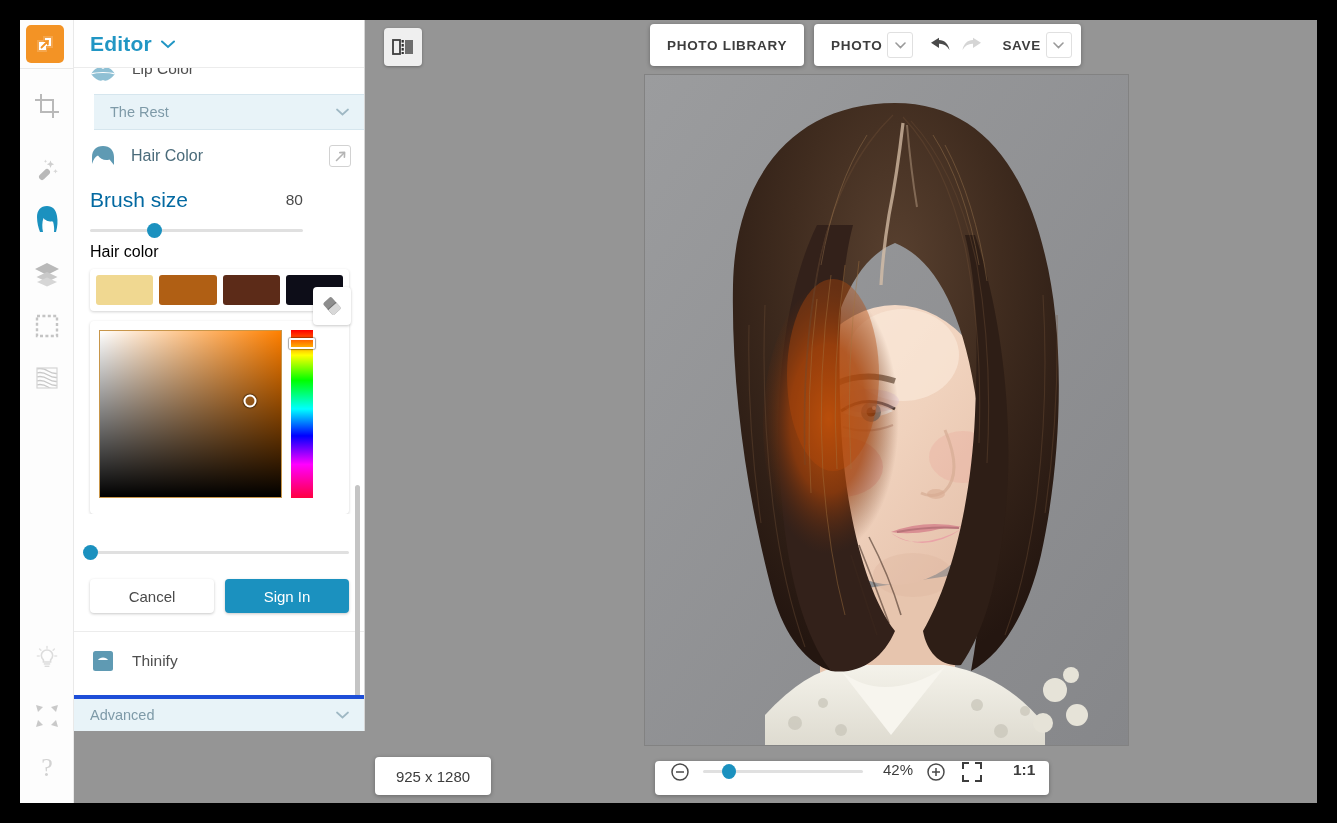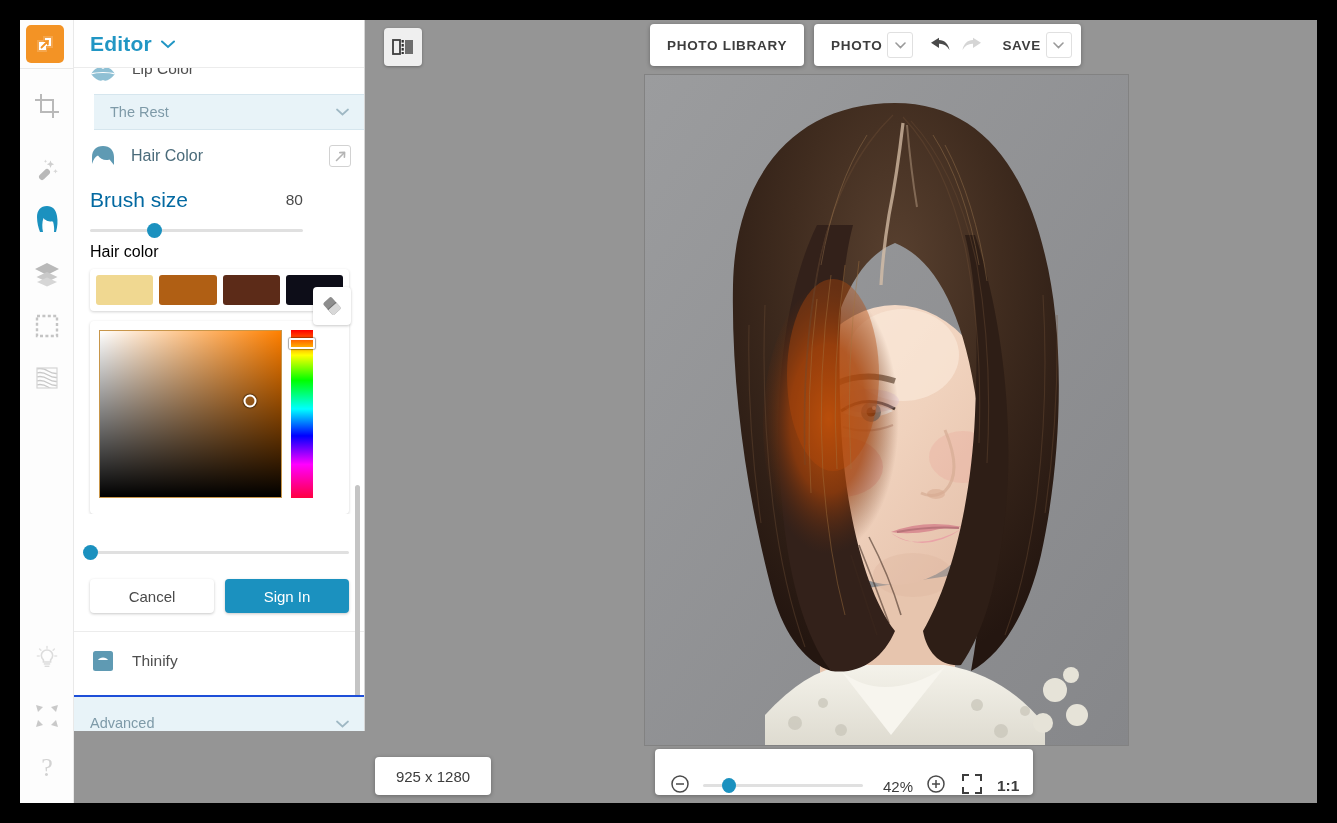--- a/index.html
+++ b/index.html
@@ -205,22 +205,22 @@
   
   #panel-scroll {
     position:absolute; right:4px; top:465px;
     width:5px; height:280px; border-radius:3px;
     background:#c4c4c4; z-index: 5; cursor:pointer;
   }
 
   
   #advanced-bar {
     position:absolute; left:0; bottom:0; width:291px; height:36px;
-    background:#e8f3f8; border-top:2px solid #1d4ed8;
-    display:flex; align-items:flex-end; justify-content:space-between;
+    background:#e8f3f8; border-top:4px solid #1d4ed8;
+    display:flex; align-items:center; justify-content:space-between;
     padding: 0 16px; z-index: 6; cursor:pointer;
   }
   #advanced-bar .stext { font-size:14.5px; color:#7e9aa8; }
   #advanced-bar .scaret { color:#9fb8c4; font-size:12px; }
 
   
   #canvas-area {
     position:absolute; left:345px; top:0; right:0; bottom:0;
     background:#959595;
   }
@@ -272,30 +272,30 @@
   #dims-box {
     position:absolute; left:10px; bottom:8px;
     height:38px; min-width:116px; padding: 0 16px;
     background:#fff; border-radius:4px;
     box-shadow: 0 1px 4px rgba(0,0,0,.3);
     display:flex; align-items:center; justify-content:center;
     font-size:15px; color:#3d3d3d;
   }
   #zoom-bar {
     position:absolute; left:290px; bottom:8px;
-    height:46px; background:#fff; border-radius:4px;
+    height:34px; background:#fff; border-radius:4px;
     box-shadow: 0 1px 4px rgba(0,0,0,.3);
-    display:flex; align-items:flex-end; padding: 0 14px; gap:12px;
+    display:flex; align-items:flex-start; padding: 0 14px; gap:12px;
   }
   .zbtn { width:22px; height:22px; display:flex; align-items:center; justify-content:center; cursor:pointer; }
   #zoom-slider { position:relative; width:160px; height:20px; cursor:pointer; }
   #zoom-track { position:absolute; left:0; right:0; top:9px; height:3px; background:#e0e0e0; border-radius:2px; }
   #zoom-knob { position:absolute; top:3px; width:14px; height:15px; border-radius:50%; background:#1b91bf; }
   #zoom-pct { font-size:15px; color:#3d3d3d; min-width:38px; text-align:right; }
-  #one-to-one { font-size:15.5px; font-weight:bold; color:#3d3d3d; cursor:pointer; }
+  #one-to-one { font-size:15.5px; font-weight:bold; color:#3d3d3d; cursor:pointer;margin-left:16px; }
 </style>
 </head>
 <body>
 
 <div id="app">
 
   <div id="icon-rail">
     <div class="logo-box">
       <svg width="24" height="24" viewBox="0 0 24 24">
         <path d="M4 20 L4 8 L10 8 L10 4 L20 4 L20 16 L14 16 L14 20 Z" fill="#fff" opacity="0.18"></path>

